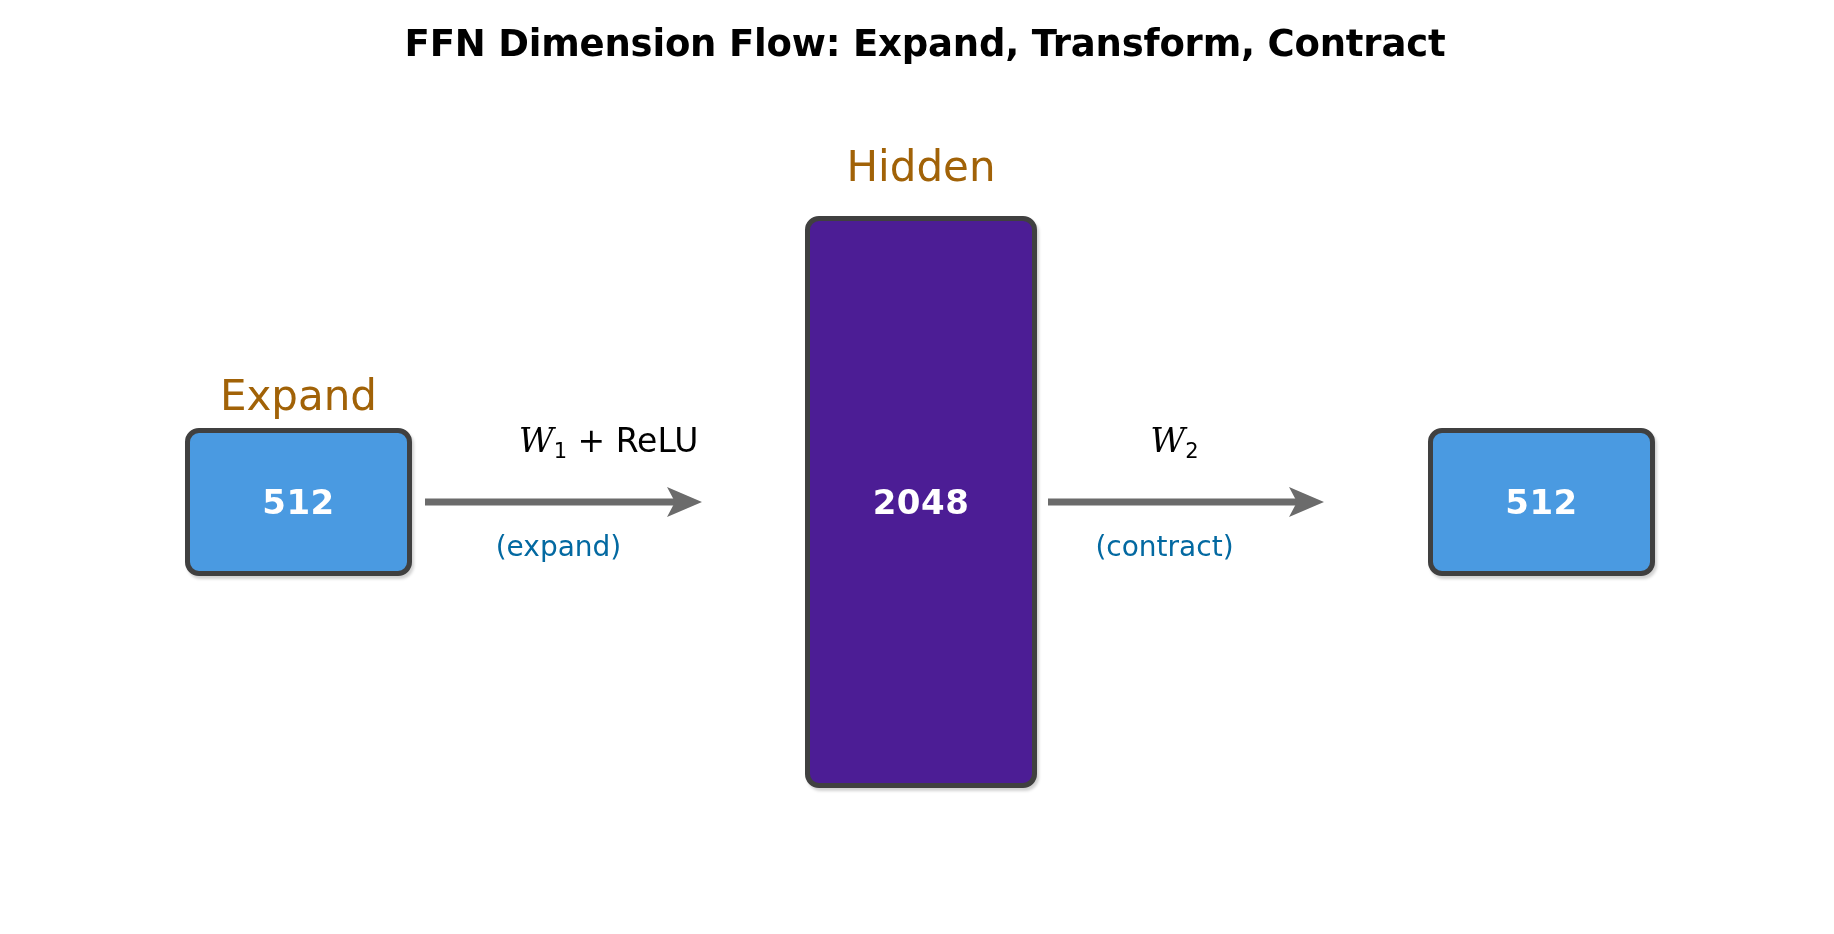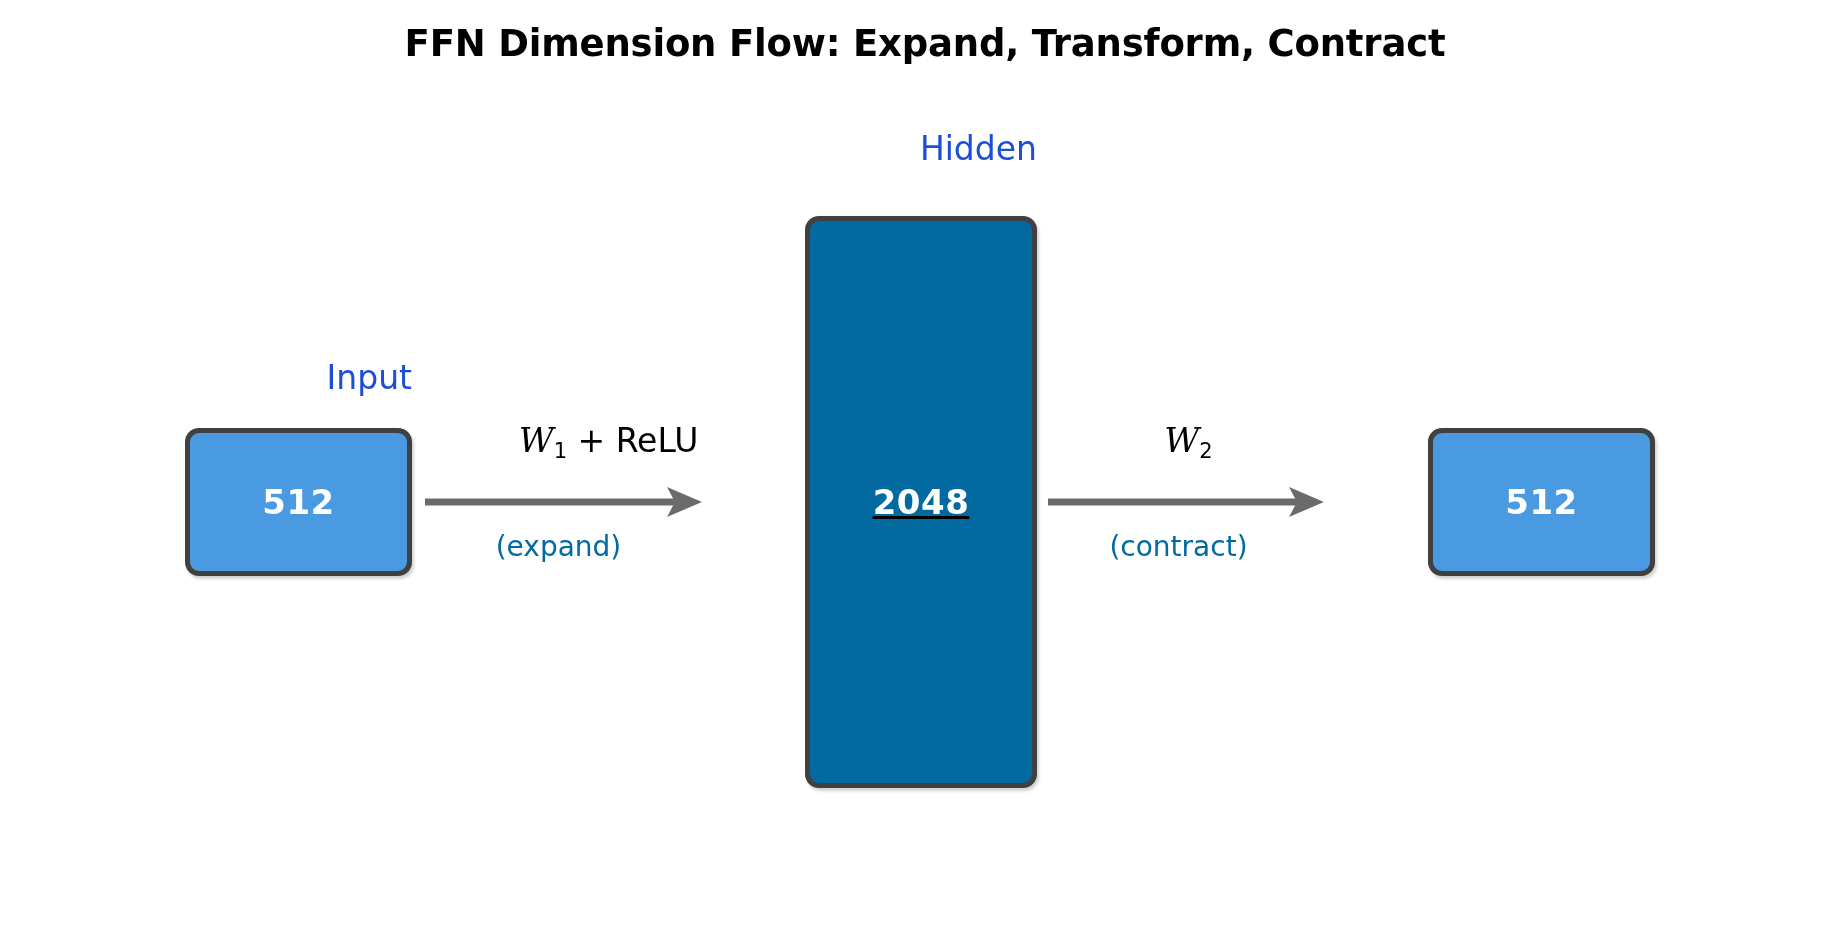--- a/index.html
+++ b/index.html
@@ -29,23 +29,23 @@
     font-size: 37px;
     font-weight: bold;
     color: #000000;
     letter-spacing: -0.2px;
     padding-left: 8px;
   }
 
   
   .node-label {
     position: absolute;
-    text-align: right;
-    font-size: 33px;
-    color: #1d4ed8;
+    text-align: center;
+    font-size: 42px;
+    color: #a16207;
     line-height: 1.28;
     white-space: pre-line;
   }
 
   
   .node-box {
     position: absolute;
     box-sizing: border-box;
     border: 5px solid #404040;
     border-radius: 14px;
@@ -92,42 +92,42 @@
   .arrow-bottom-label {
     position: absolute;
     width: 100%;
     text-align: center;
     font-size: 28px;
     color: #0369a1;
     white-space: nowrap;
   }
 
   #arrow-expand-group   { left: 412px;  top: 420px; width: 393px; height: 160px; }
-  #arrow-contract-group { left: 1037px; top: 420px; width: 335px; height: 160px; padding-left: 28px; }
+  #arrow-contract-group { left: 1037px; top: 420px; width: 335px; height: 160px; }
 </style>
 </head>
 <body>
 
 <div id="canvas">
 
   <div id="diagram-title">FFN Dimension Flow: Expand, Transform, Contract</div>
 
   <div class="node-label" style="left:185px; top:315px; width:227px;">
-    <span>Input</span><br>
+    <span>Expand</span><br>
     <span>(d_model)</span>
   </div>
   <div class="node-box" id="input-box" style="background:#4a9ae1;">
     <span class="node-value">512</span>
   </div>
 
   <div class="node-label" style="left:805px; top:86px; width:232px;">
     <span>Hidden</span><br>
     <span>(d_ff)</span>
   </div>
-  <div class="node-box" id="hidden-box" style="background:#0369a1;text-decoration:underline;">
+  <div class="node-box" id="hidden-box" style="background:#4c1d95;">
     <span class="node-value">2048</span>
   </div>
 
   <div class="node-box" id="output-box" style="background:#4a9ae1;">
     <span class="node-value">512</span>
   </div>
 
   <div class="arrow-group" id="arrow-expand-group">
     <div class="arrow-top-label" style="top:0px;">
       <span class="wsym">W</span><sub>1</sub><span> + ReLU</span>

